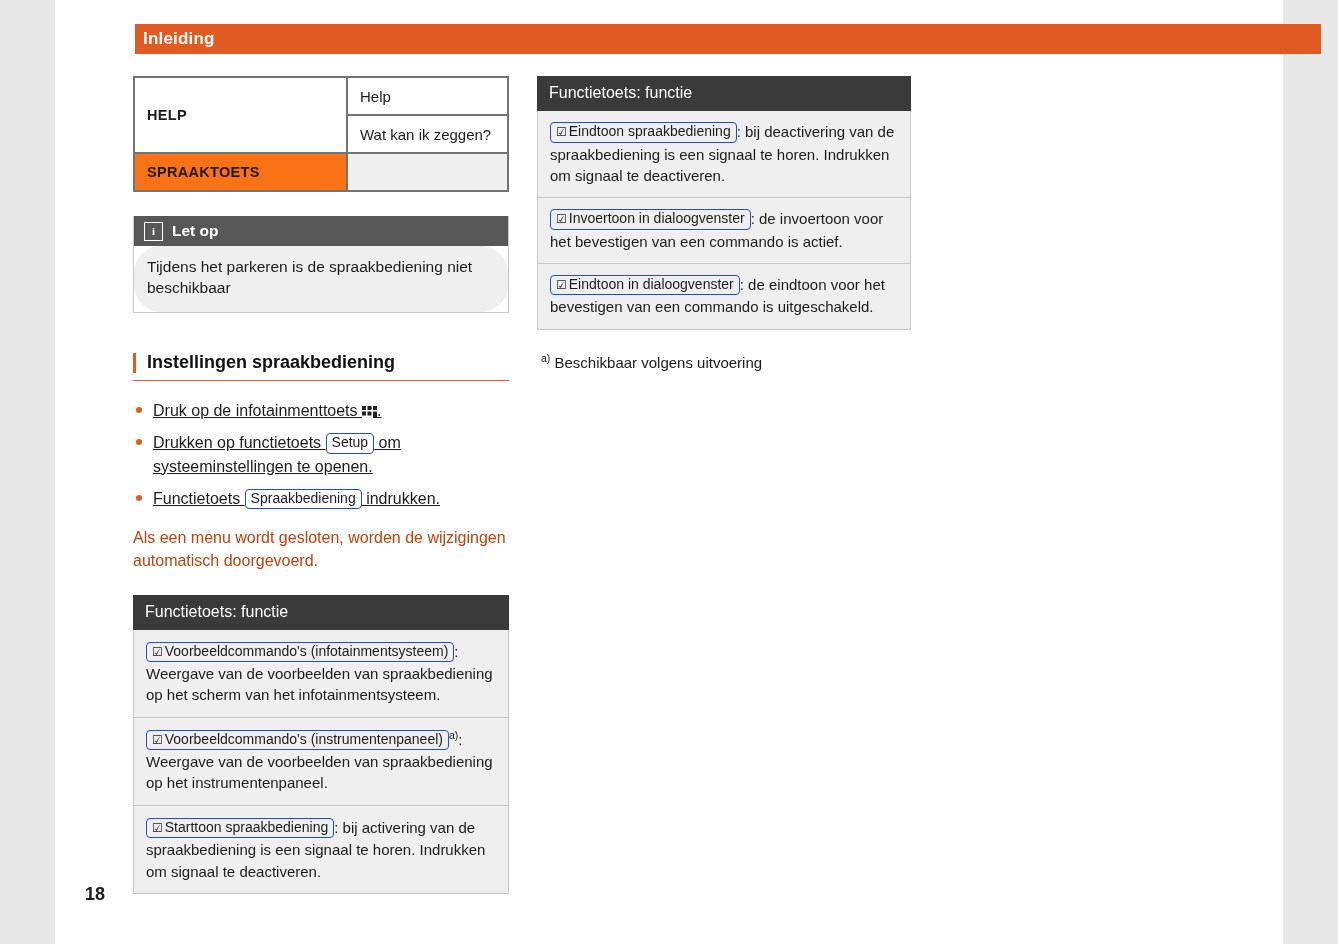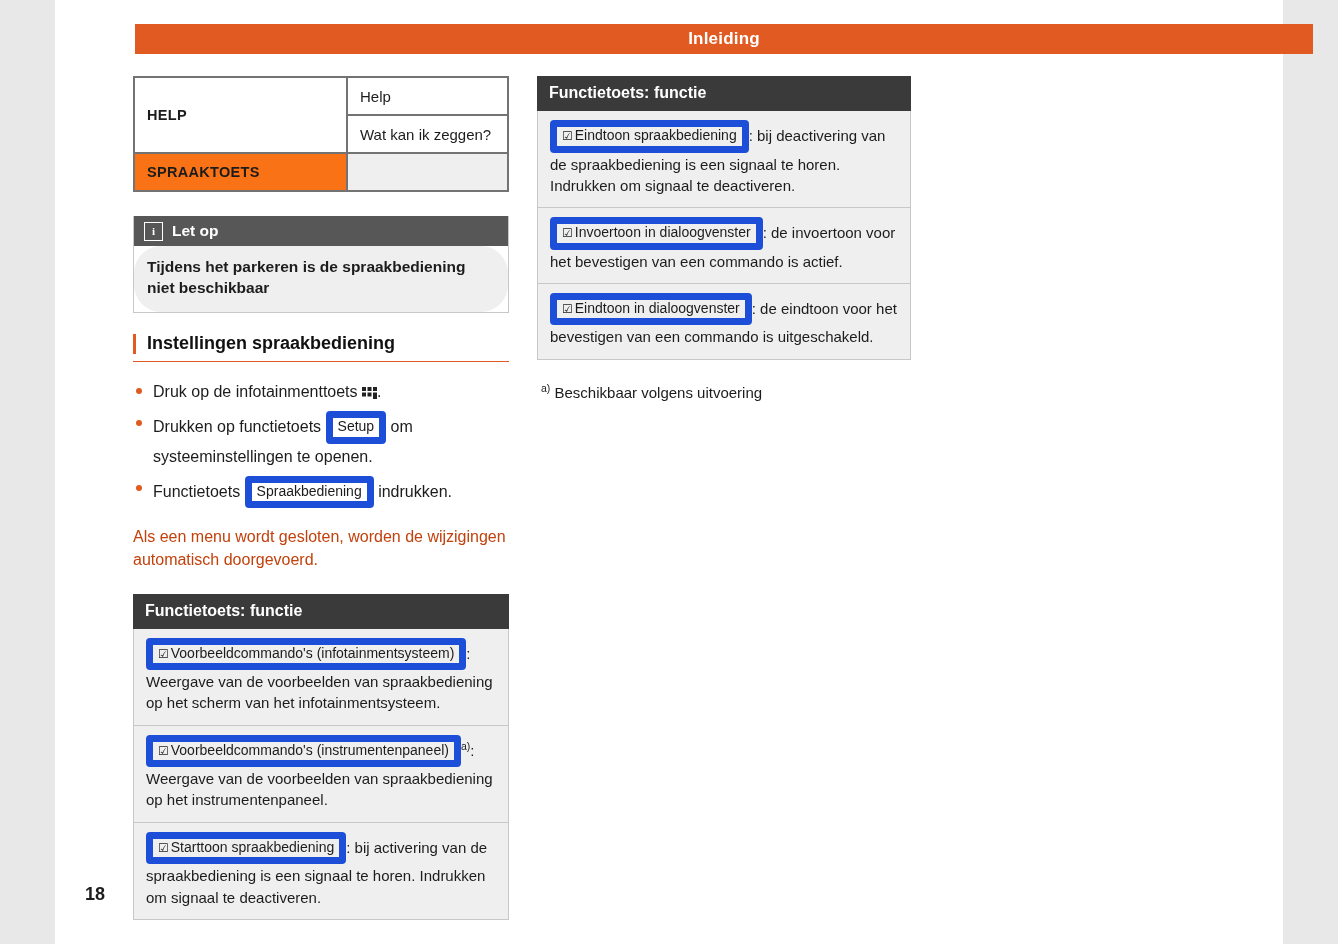--- a/index.html
+++ b/index.html
@@ -26,22 +26,23 @@
     left: 80px;
     top: 24px;
     width: 1178px;
     height: 30px;
     background: #e05a21;
     color: #ffffff;
     font-weight: bold;
     font-size: 17px;
     display: flex;
     align-items: center;
-    justify-content: center;
+    justify-content: flex-start;
     letter-spacing: .2px;
+    padding-left: 8px;
   }
   .col-left {
     position: absolute;
     left: 78px;
     top: 76px;
     width: 376px;
   }
   .col-right {
     position: absolute;
     left: 482px;
@@ -104,30 +105,30 @@
     align-items: center;
     justify-content: center;
     font-size: 11px;
     font-weight: bold;
     font-family: "Liberation Serif", serif;
     line-height: 1;
   }
   .note-body {
     background: #efefef;
     padding: 11px 13px 13px 13px;
-    font-weight: bold;
+    font-weight: normal;
     font-size: 15.5px;
     line-height: 1.35;
     color: #1c1c1c;
     border-radius: 27px;
   }
 
   
   .section-head {
-    margin-top: 20px;
+    margin-top: 39px;
     border-bottom: 1.5px solid #e05a21;
     padding: 0 0 7px 14px;
     position: relative;
     font-weight: bold;
     font-size: 18px;
     color: #111;
   }
   .section-head::before {
     content: "";
     position: absolute;
@@ -142,20 +143,21 @@
   .bullets {
     margin-top: 18px;
   }
   .bullet {
     position: relative;
     padding-left: 20px;
     margin-bottom: 9px;
     font-size: 16px;
     line-height: 1.45;
     color: #1c1c1c;
+    text-decoration: underline;
   }
   .bullet::before {
     content: "";
     position: absolute;
     left: 3px;
     top: 8px;
     width: 6px;
     height: 6px;
     border-radius: 50%;
     background: #e05a21;
@@ -163,21 +165,21 @@
   .para {
     margin-top: 16px;
     font-size: 16px;
     line-height: 1.45;
     color: #c2410c;
   }
 
   
   .key-btn {
     display: inline-block;
-    border: 7px solid #1d4ed8;
+    border: 1px solid #1d4ed8;
     border-radius: 4px;
     padding: 0px 5px 1px 5px;
     font-size: 14px;
     line-height: 1.25;
     white-space: nowrap;
     position: relative;
     top: -1px;
   }
   .chk {
     font-size: 12px;
@@ -192,21 +194,21 @@
     vertical-align: -1px;
   }
 
   
   .fn-table {
     margin-top: 22px;
   }
   .fn-head {
     background: #3a3a3a;
     color: #ffffff;
-    font-weight: bold;
+    font-weight: normal;
     font-size: 16px;
     padding: 8px 12px 9px 12px;
   }
   .fn-row {
     background: #efefef;
     border: 1px solid #c8c8c8;
     border-top: none;
     padding: 10px 12px 11px 12px;
     font-size: 15px;
     line-height: 1.42;

